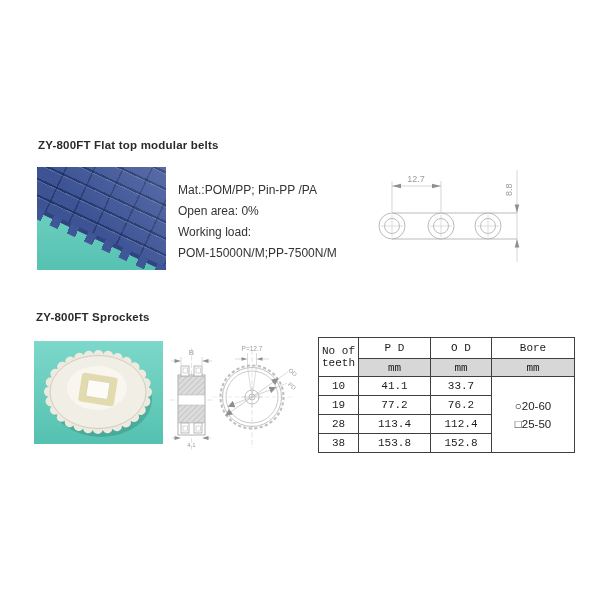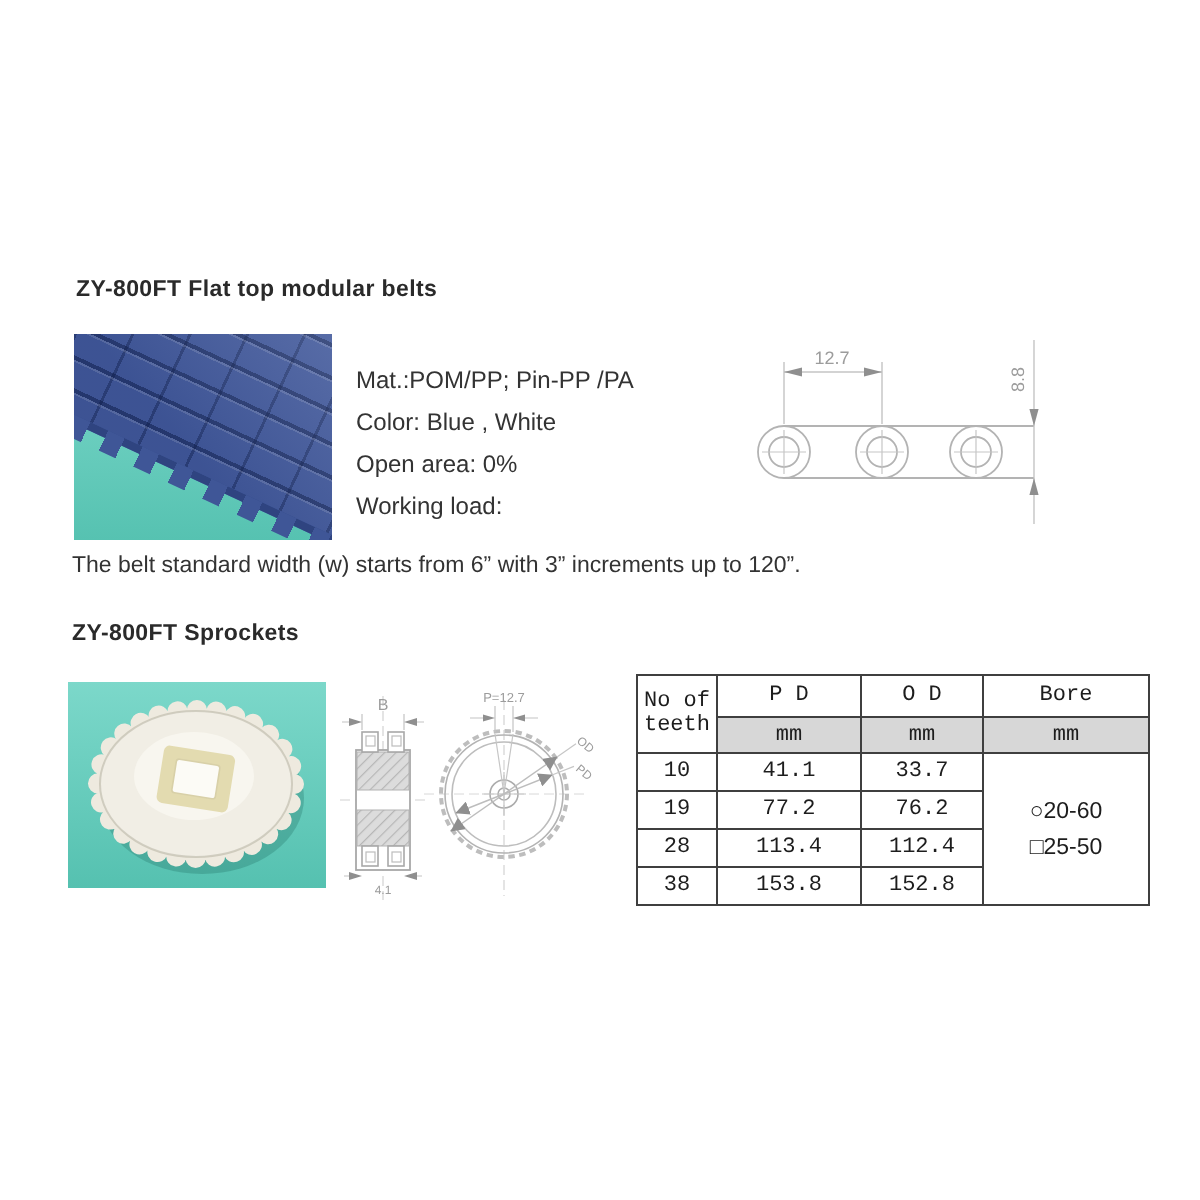--- a/index.html
+++ b/index.html
@@ -45,23 +45,23 @@
 <div class="canvas">
 
   <div class="section-title" id="belt-title">ZY-800FT Flat top modular belts</div>
 
   <div class="photo" id="belt-photo">
     <div class="belt-surface"></div>
   </div>
 
   <div class="specs">
     <div>Mat.:POM/PP; Pin-PP /PA</div>
-    <div>Color: Blue , White</div>
     <div>Open area: 0%</div>
     <div>Working load:</div>
+    <div>POM-15000N/M;PP-7500N/M</div>
   </div>
 
   <svg class="drawing" id="chain-drawing" width="165" height="140" viewBox="0 0 165 140">
     <g stroke="#b3b3b3" fill="none" stroke-width="0.9">
       <path d="M17 63 H142 M17 89 H142"></path>
       <circle cx="17" cy="76" r="13"></circle>
         <circle cx="66" cy="76" r="13"></circle>
         <circle cx="113" cy="76" r="13"></circle>
       <circle cx="17" cy="76" r="7.5"></circle>
         <circle cx="66" cy="76" r="7.5"></circle>
@@ -80,21 +80,20 @@
     <g fill="#8f8f8f">
       <polygon points="17,36 26,33.8 26,38.2"></polygon>
       <polygon points="66,36 57,33.8 57,38.2"></polygon>
       <polygon points="142,63 139.7,54.5 144.3,54.5"></polygon>
       <polygon points="142,89 139.7,97.5 144.3,97.5"></polygon>
     </g>
     <text x="41" y="32" text-anchor="middle" font-size="9" fill="#9c9c9c">12.7</text>
     <text x="137" y="46" font-size="9" fill="#9c9c9c" transform="rotate(-90 137 46)">8.8</text>
   </svg>
 
-  <div id="width-note">The belt standard width (w)  starts from  6” with 3” increments up to 120”.</div>
 
   <div class="section-title" id="sprocket-title">ZY-800FT Sprockets</div>
 
   <div class="photo" id="sprocket-photo">
     <svg width="129" height="103" viewBox="0 0 129 103">
       <defs>
         <linearGradient id="teal" x1="0" y1="0" x2="0" y2="1">
           <stop offset="0" stop-color="#7cd8ca"></stop>
             <stop offset="1" stop-color="#55c1b0"></stop>
         </linearGradient>

